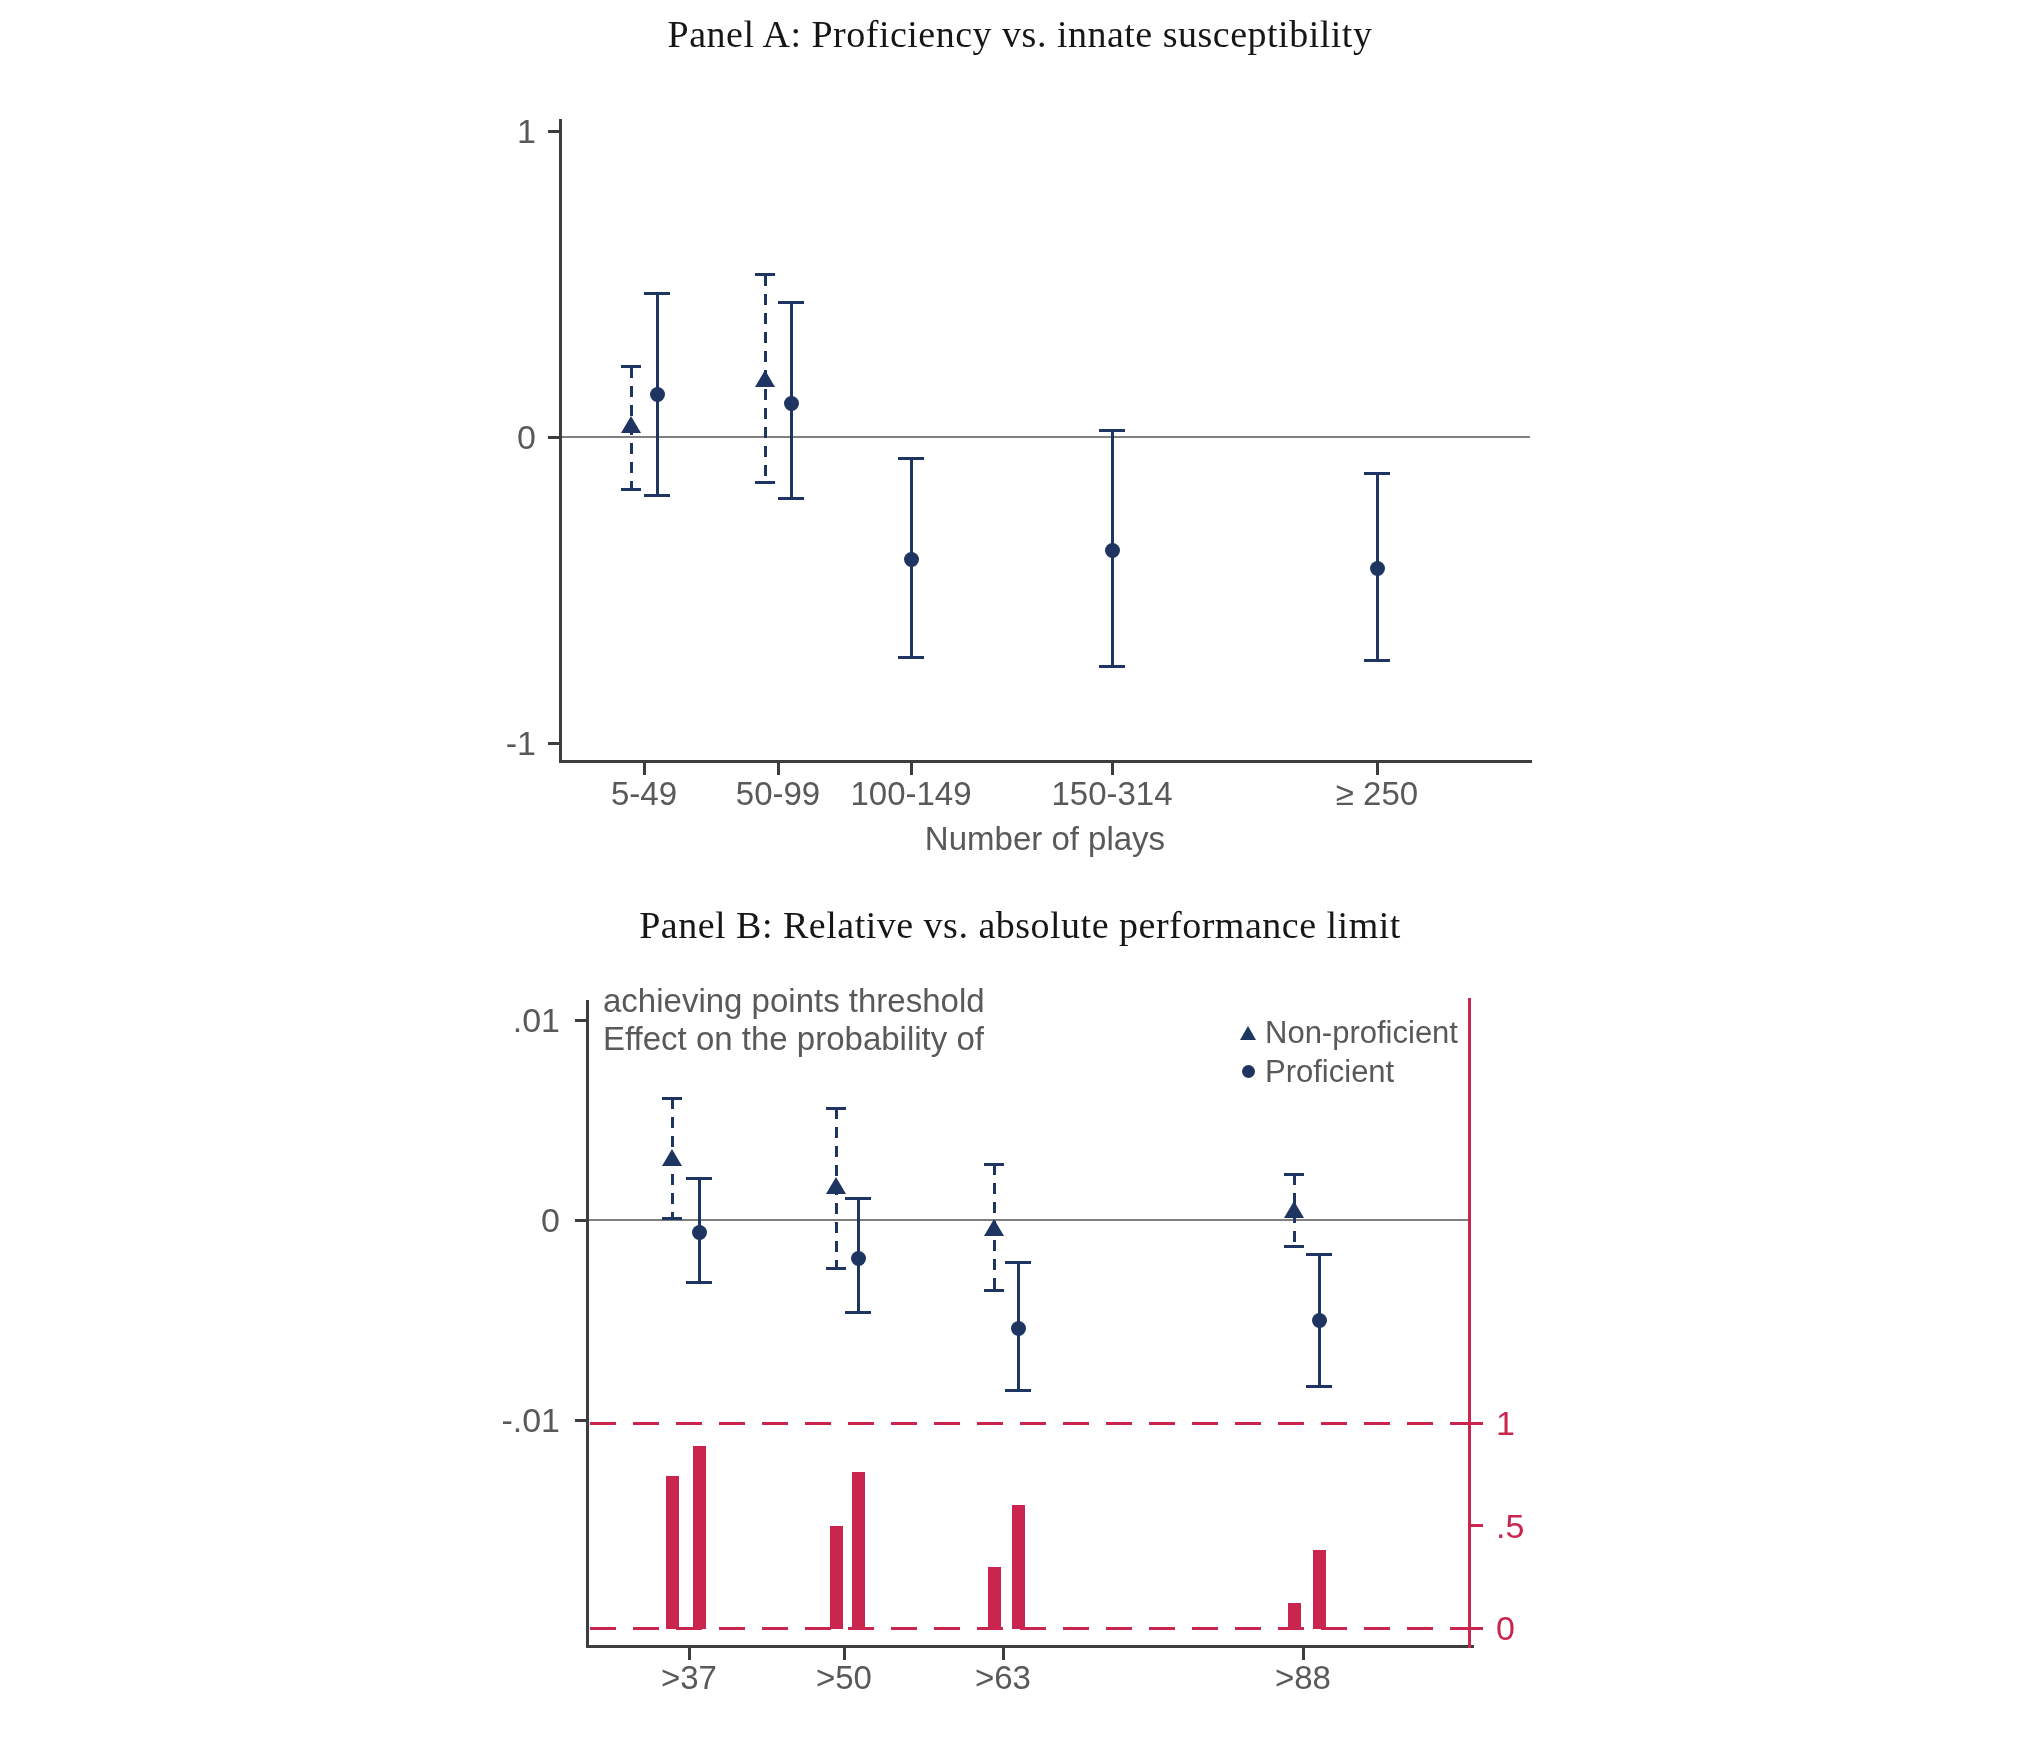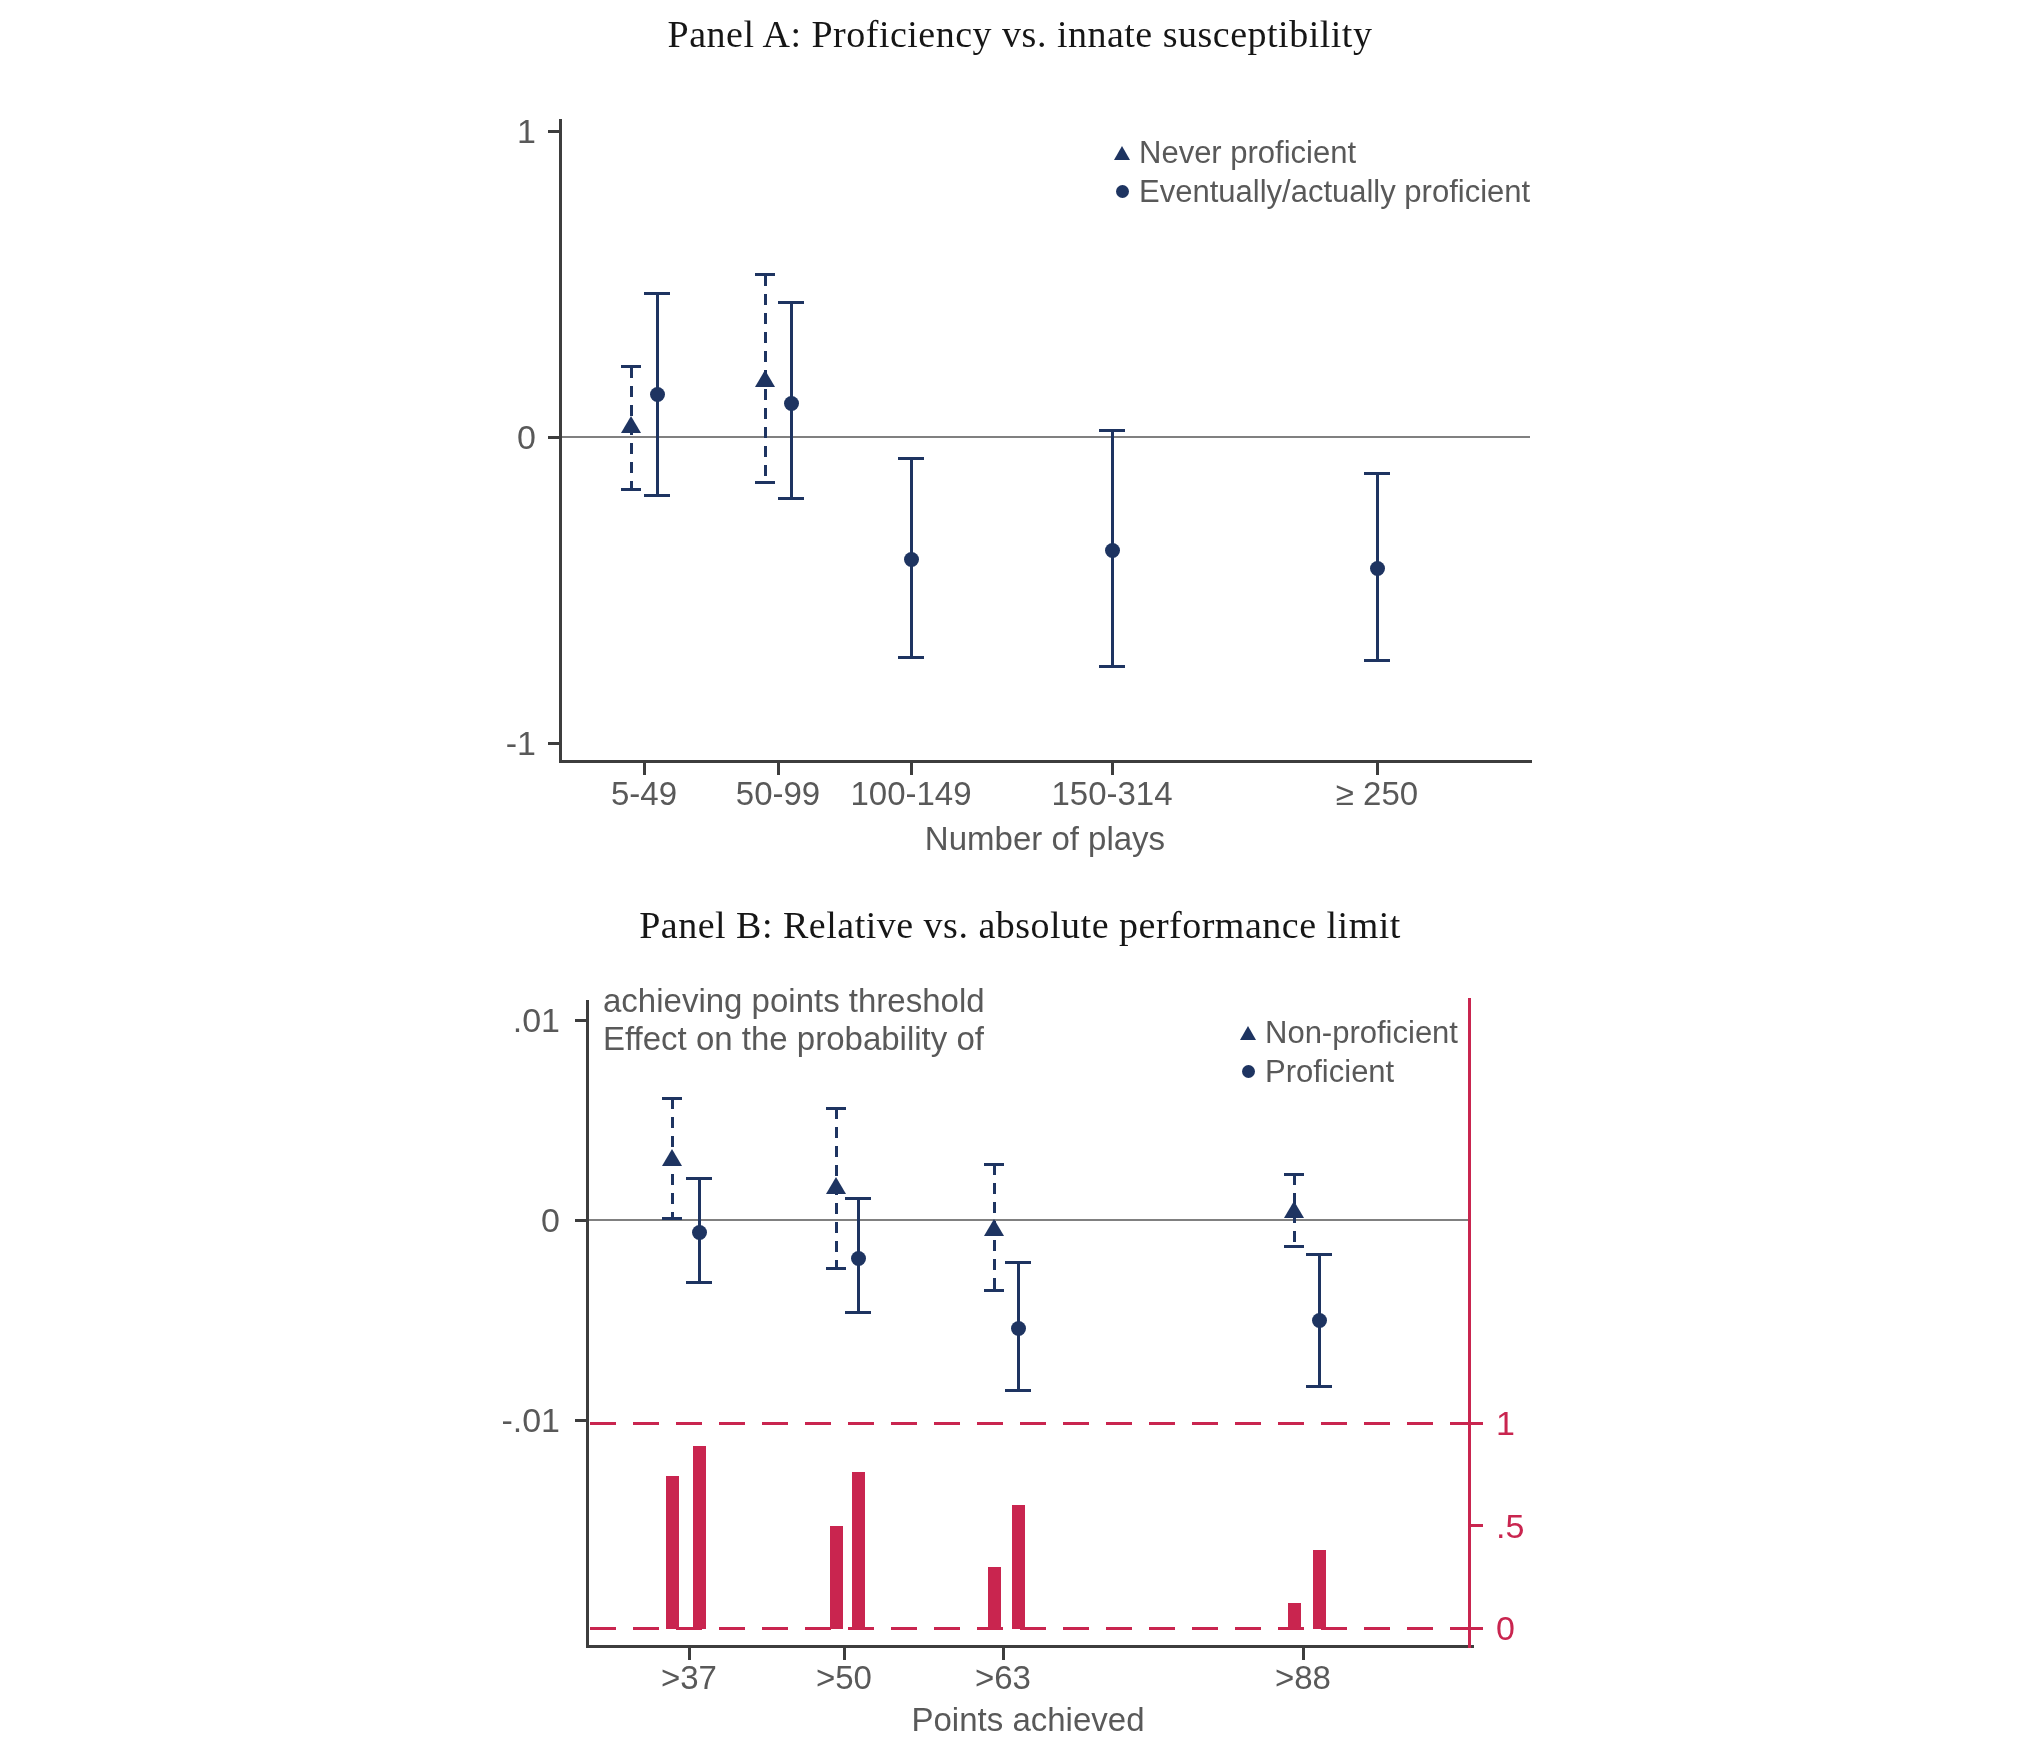--- a/index.html
+++ b/index.html
@@ -26,36 +26,21 @@
 
   <div class="ptitle" style="top:903px;">Panel B: Relative vs. absolute performance limit</div>
   <div class="ptitle" style="top:12px;">Panel A: Proficiency vs. innate susceptibility</div>
 
   <div class="annot" style="left:603px;top:982px;">
     <div>achieving points threshold</div>
     <div>Effect on the probability of</div>
   </div>
 
   <div class="axis-title" style="left:560px;width:970px;top:820px;">Number of plays</div>
-  <div class="axis-title" style="left:587px;width:882px;top:1701px;">Points achieved</div>
 
-  <div class="legend" style="left:1105px;top:133px;">
-    <div class="legend-row">
-      <span class="legend-swatch">
-          <span class="tri-s"></span>
-        </span>
-      <span class="legend-label">Never proficient</span>
-    </div>
-    <div class="legend-row">
-      <span class="legend-swatch">
-          <span class="dot-s"></span>
-        </span>
-      <span class="legend-label">Eventually/actually proficient</span>
-    </div>
-  </div>
 
   <div class="legend" style="left:1231px;top:1013px;">
     <div class="legend-row">
       <span class="legend-swatch">
           <span class="tri-s"></span>
         </span>
       <span class="legend-label">Non-proficient</span>
     </div>
     <div class="legend-row">
       <span class="legend-swatch">

